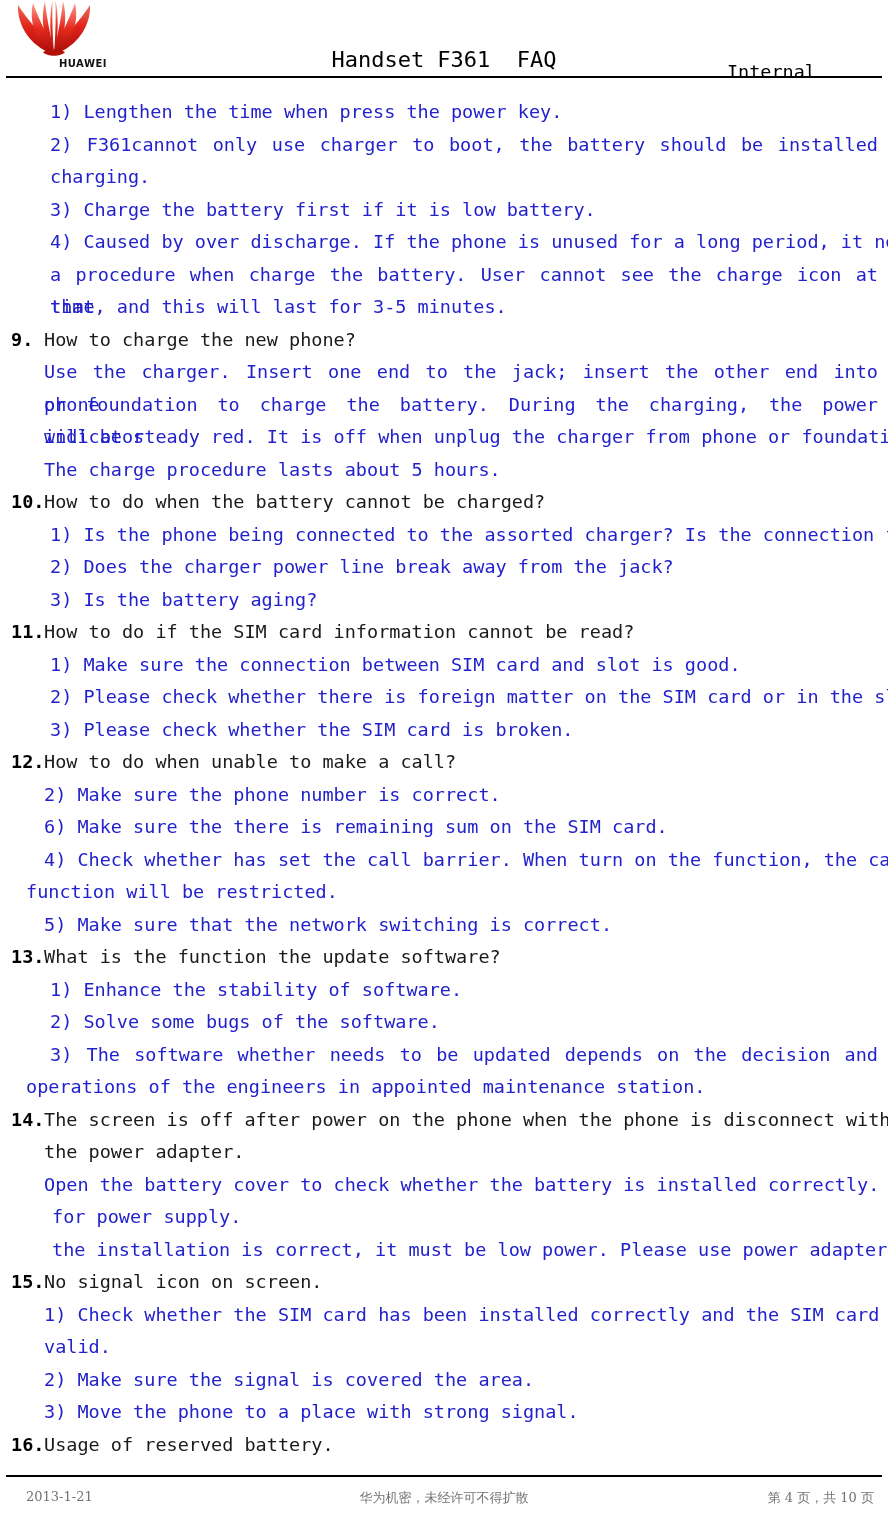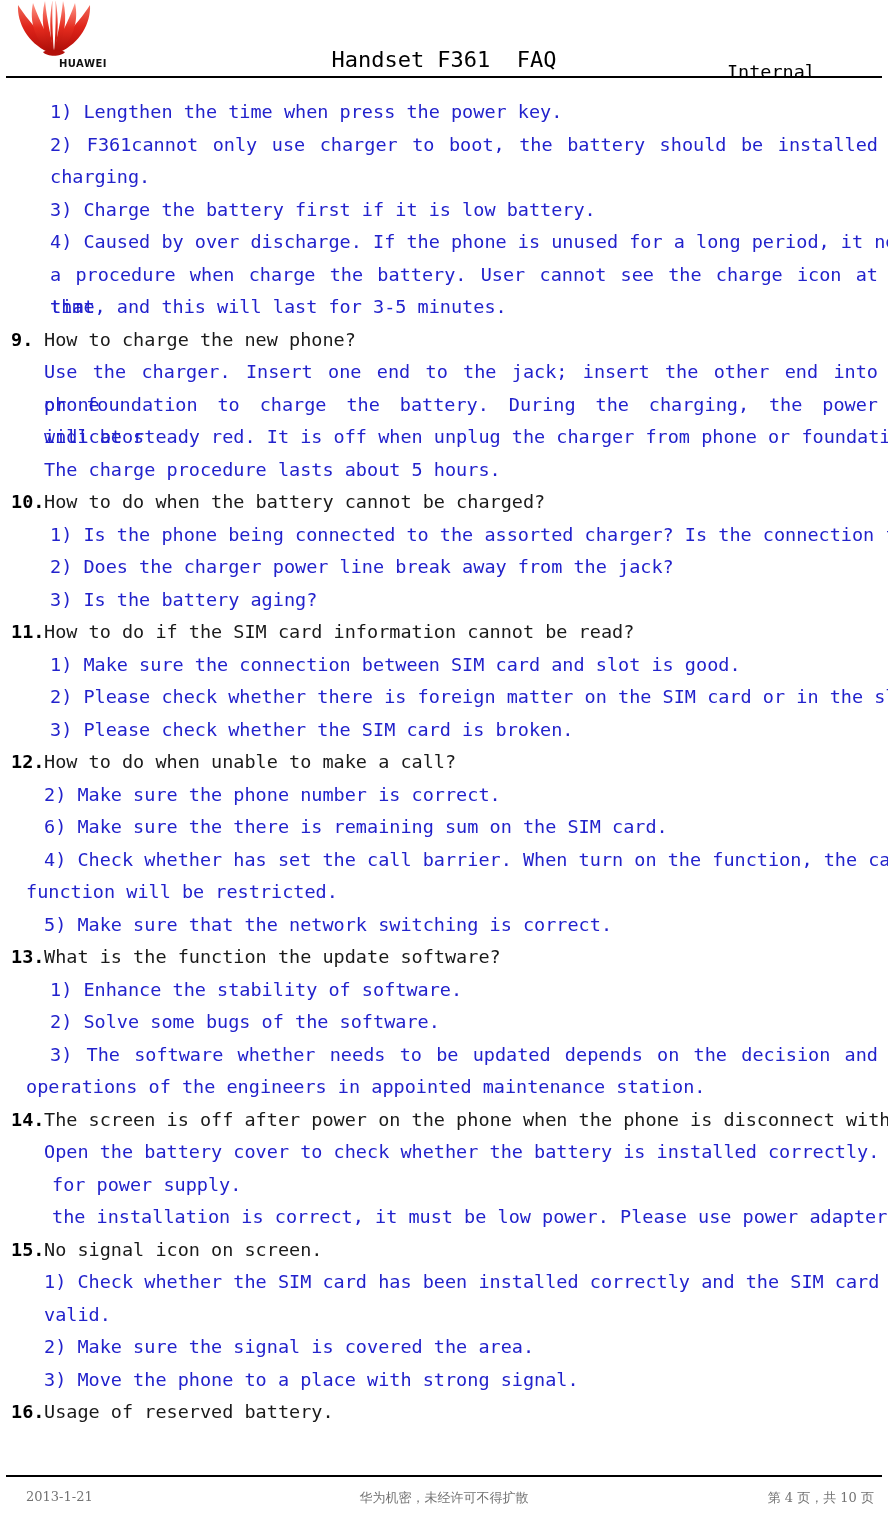--- a/index.html
+++ b/index.html
@@ -227,20 +227,21 @@
     <div class="line i-a">6) Make sure the there is remaining sum on the SIM card.</div>
     <div class="line i-a">4) Check whether has set the call barrier. When turn on the function, the call</div>
     <div class="line i-0">function will be restricted.</div>
     <div class="line i-a">5) Make sure that the network switching is correct.</div>
     <div class="numrow"><span class="num wide">13.</span><span class="qtext">What is the function the update software?</span></div>
     <div class="line i-b">1) Enhance the stability of software.</div>
     <div class="line i-b">2) Solve some bugs of the software.</div>
     <div class="line i-b justify" style="margin-right: 10px;">3) The software whether needs to be updated depends on the decision and</div>
     <div class="line i-0">operations of the engineers in appointed maintenance station.</div>
     <div class="numrow"><span class="num wide">14.</span><span class="qtext">The screen is off after power on the phone when the phone is disconnect with</span></div>
+    <div class="line i-a black">the power adapter.</div>
     <div class="line i-a">Open the battery cover to check whether the battery is installed correctly. If</div>
     <div class="line i-c">for power supply.</div>
     <div class="line i-c">the installation is correct, it must be low power. Please use power adapter</div>
     <div class="numrow"><span class="num wide">15.</span><span class="qtext">No signal icon on screen.</span></div>
     <div class="line i-a">1) Check whether the SIM card has been installed correctly and the SIM card is</div>
     <div class="line i-a">valid.</div>
     <div class="line i-a">2) Make sure the signal is covered the area.</div>
     <div class="line i-a">3) Move the phone to a place with strong signal.</div>
     <div class="numrow"><span class="num wide">16.</span><span class="qtext">Usage of reserved battery.</span></div>
   </div>

